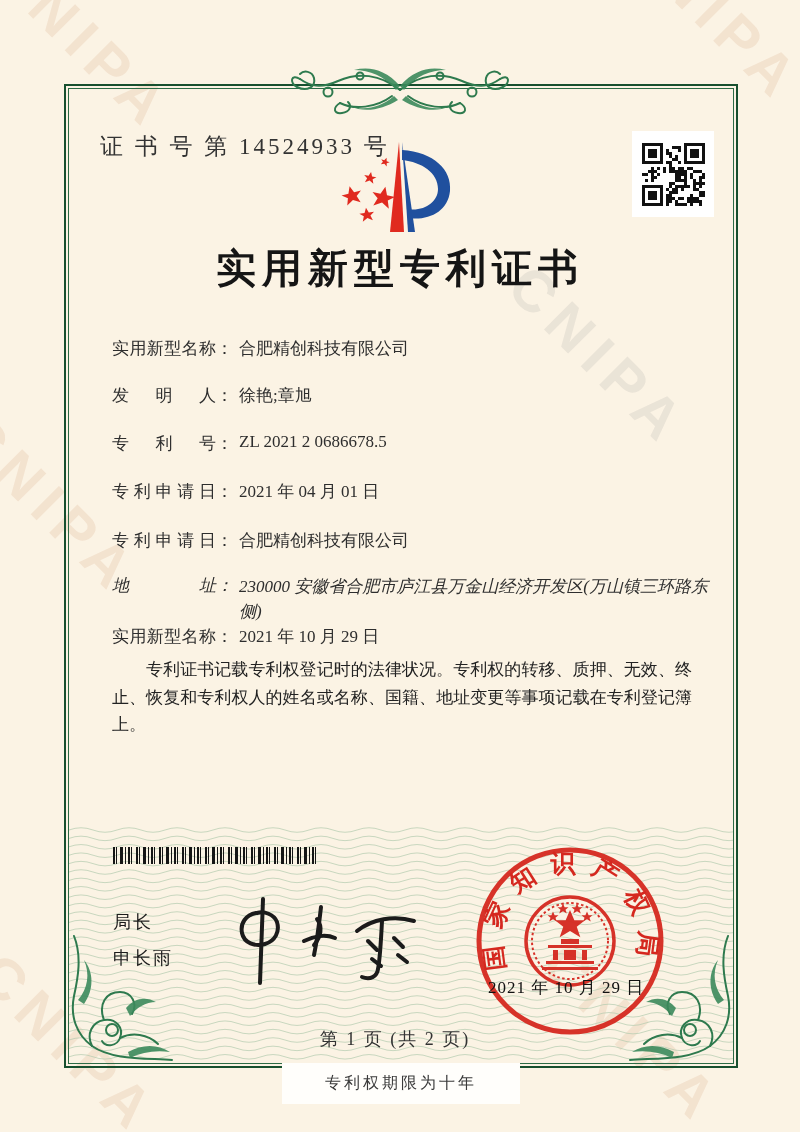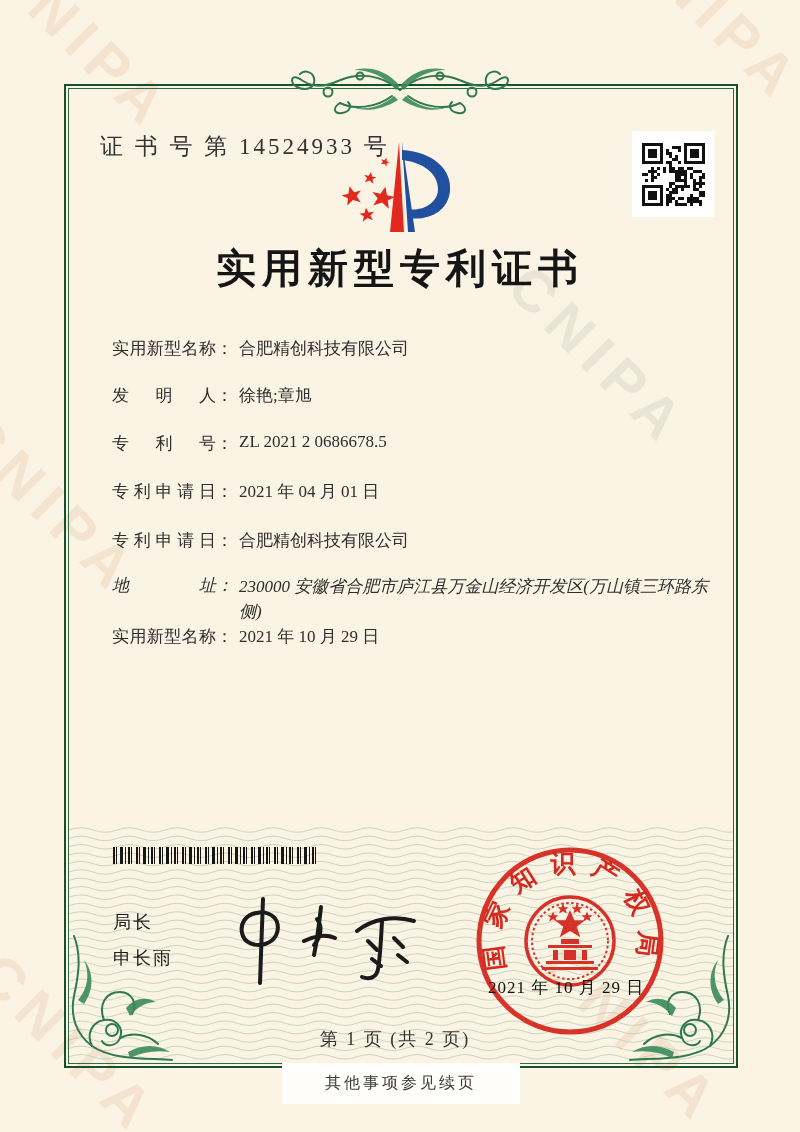--- a/index.html
+++ b/index.html
@@ -328,20 +328,21 @@
   <span class="flabel">专利申请日</span><span class="fcolon">：</span><span class="fvalue">合肥精创科技有限公司</span>
 </div>
 <div class="row addr" style="top:574px;font-style:italic;">
   <span class="flabel">地址</span><span class="fcolon">：</span><span class="fvalue">230000 安徽省合肥市庐江县万金山经济开发区(万山镇三环路东侧)</span>
 </div>
 <div class="row" style="top:625px;">
   <span class="flabel">实用新型名称</span><span class="fcolon">：</span><span class="fvalue">2021 年 10 月 29 日</span>
 </div>
 
 <div class="legal">
+  <p>专利证书记载专利权登记时的法律状况。专利权的转移、质押、无效、终止、恢复和专利权人的姓名或名称、国籍、地址变更等事项记载在专利登记簿上。</p>
 </div>
 
 <div class="barcode"></div>
 
 <div class="signer">
   <div>局长</div>
   <div>申长雨</div>
 </div>
 
 <svg class="signature" width="210" height="100" viewBox="0 0 210 100">
@@ -381,13 +382,13 @@
   <defs>
     <path id="sealArc" d="M -64.6 23.5 A 68.8 68.8 0 1 1 64.6 23.5" fill="none"></path>
   </defs>
   <text font-size="25" font-weight="bold" fill="#d5281f" letter-spacing="14" font-family="Liberation Serif, DejaVu Serif, serif">
     <textPath href="#sealArc" startOffset="50%" text-anchor="middle">国家知识产权局</textPath>
   </text>
 </svg>
 <div class="seal-date">2021 年 10 月 29 日</div>
 
 <div class="page-no">第 1 页 (共 2 页)</div>
-<div class="cont-note">其他事项参见续页</div>
+<div class="cont-note">专利权期限为十年</div>
 
 </body></html>

